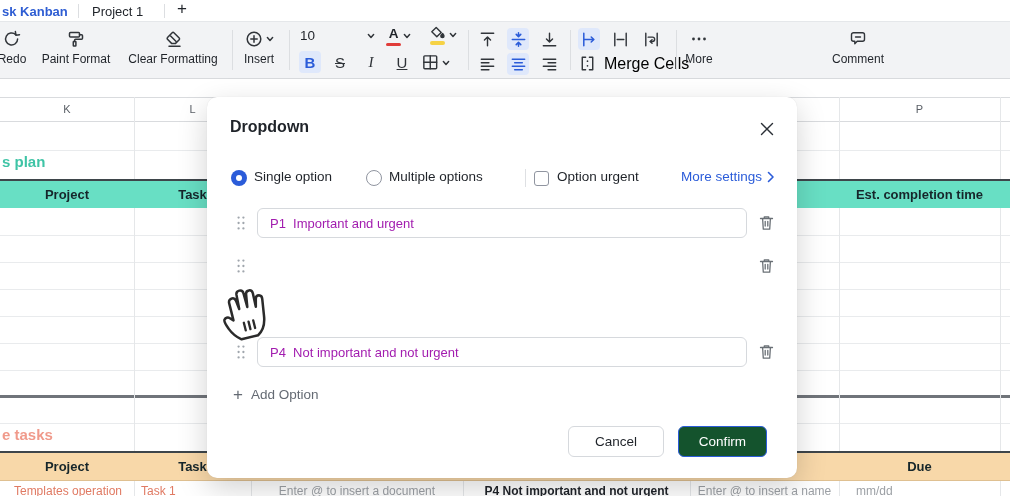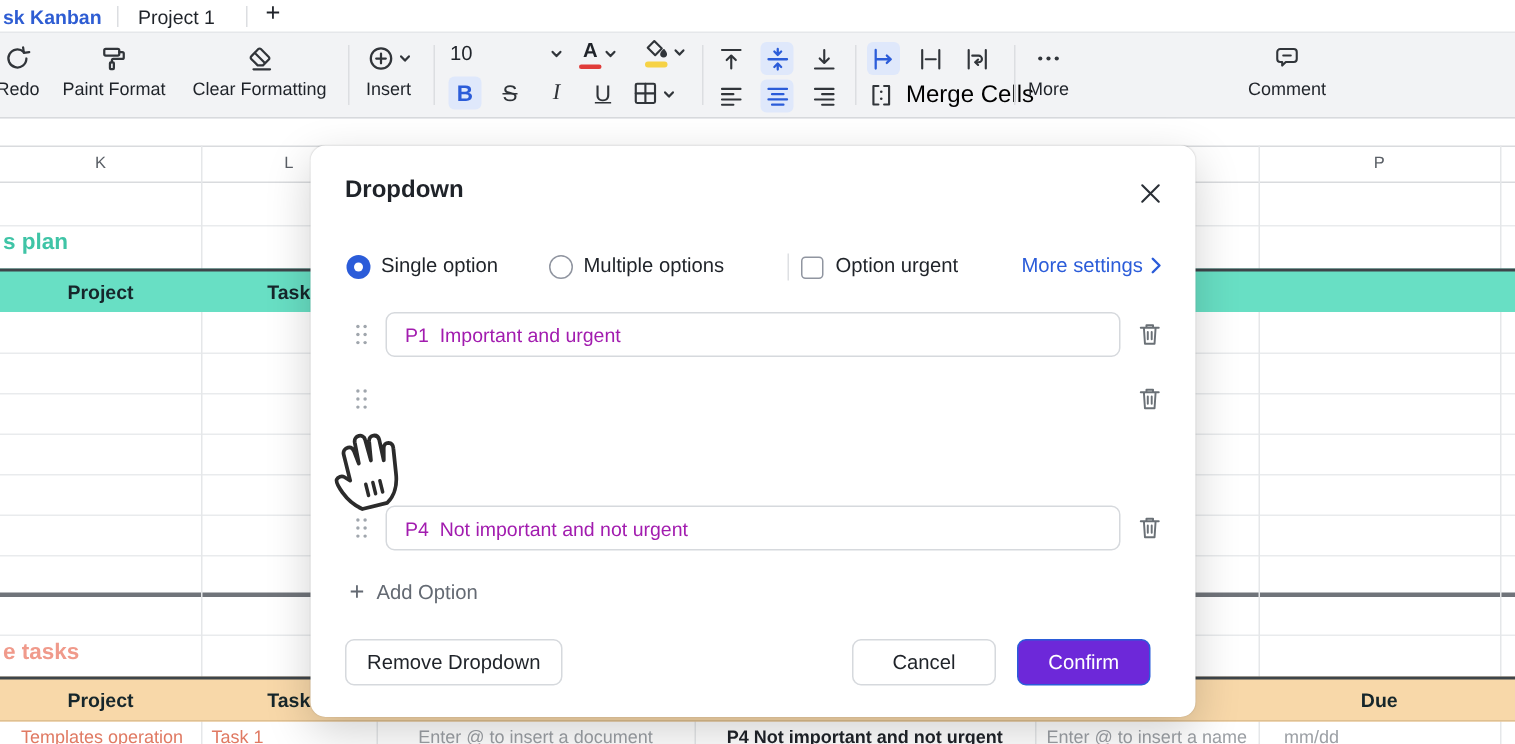--- a/index.html
+++ b/index.html
@@ -50,21 +50,21 @@
   .ctrl-div { position:absolute; left:318px; top:2px; width:1px; height:18px; background:#dee0e3; }
   .more-settings { position:absolute; right:22px; top:2px; font-size:13.5px; color:#2b5cd9; display:flex; align-items:center; gap:5px; cursor:pointer; }
   .opt-row { position:absolute; left:0; width:590px; height:30px; }
   .opt-handle { position:absolute; left:29px; top:7px; }
   .opt-input { position:absolute; left:50px; top:0; width:490px; height:30px; border:1px solid #d6d9dd; border-radius:6px; padding:0 12px; font-size:13px; color:#a21caf; font-family:"Liberation Sans",sans-serif; background:#fff; outline:none; }
   .opt-trash { position:absolute; left:551px; top:6px; cursor:pointer; }
   .add-option { position:absolute; left:26px; top:290px; display:flex; align-items:center; gap:8px; color:#646a73; font-size:13.5px; cursor:pointer; }
   .add-plus { font-size:17px; line-height:14px; color:#646a73; }
   .btn { position:absolute; top:329px; height:31px; border-radius:6px; font-size:13.5px; display:flex; align-items:center; justify-content:center; cursor:pointer; font-family:"Liberation Sans",sans-serif; }
   .btn-outline { background:#fff; border:1px solid #d6d9dd; color:#1f2329; }
-  .btn-primary { background:#6d28d9; border:1px solid #2b5cd9; color:#fff; }
+  .btn-primary { background:#14532d; border:1px solid #2b5cd9; color:#fff; }
 
   .hand-cursor { position:absolute; left:216px; top:282px; z-index:30; }
 </style>
 </head>
 <body>
 
 <div id="app">
 
   <div class="tabbar">
     <div class="tab active" style="left:2px;">
@@ -290,20 +290,21 @@
   <div class="vline" style="left:251px;"></div>
   <div class="vline" style="left:463px;"></div>
   <div class="vline" style="left:690px;"></div>
   <div class="vline" style="left:839px;"></div>
   <div class="vline" style="left:1000px;"></div>
 
   <div class="sec-title" style="left:2px; top:153px; color:#3fc4a6;"><span>s plan</span></div>
   <div class="band" style="top:179px; height:29px; background:#68dfc4;">
     <div class="cell" style="left:0; width:134px;">Project</div>
     <div class="cell" style="left:134px; width:117px;">Task</div>
+    <div class="cell" style="left:839px; width:161px;">Est. completion time</div>
   </div>
 
   <div class="sec-title" style="left:2px; top:426px; color:#f09a8b;"><span>e tasks</span></div>
   <div class="band" style="top:451px; height:30px; background:#f8d8a9; border-bottom:1px solid #dfc091;">
     <div class="cell" style="left:0; width:134px;">Project</div>
     <div class="cell" style="left:134px; width:117px;">Task</div>
     <div class="cell" style="left:839px; width:161px;">Due</div>
   </div>
 
   <span class="cut-row-text" style="left:4px; width:128px; text-align:center; color:#e07a63;">Templates operation</span>
@@ -388,23 +389,20 @@
             <path d="M2.5 4.5h12M6.3 4.5V2.8h4.4v1.7M4.6 4.5l.7 10.7h6.4l.7-10.7"></path>
             <path d="M7.2 7.3v4.8M9.8 7.3v4.8"></path>
           </svg></span>
     </div>
 
     <div class="add-option">
       <span class="add-plus">+</span>
       <span>Add Option</span>
     </div>
 
-    <div class="btn btn-outline" style="left:23px; width:145px;">
-        <span>Remove Dropdown</span>
-      </div>
     <div class="btn btn-outline" style="left:361px; width:96px;">
         <span>Cancel</span>
       </div>
     <div class="btn btn-primary" style="left:471px; width:89px;">
         <span>Confirm</span>
       </div>
   </div>
 
   <div class="hand-cursor">
     <svg width="62" height="64" viewBox="0 0 32 33">

